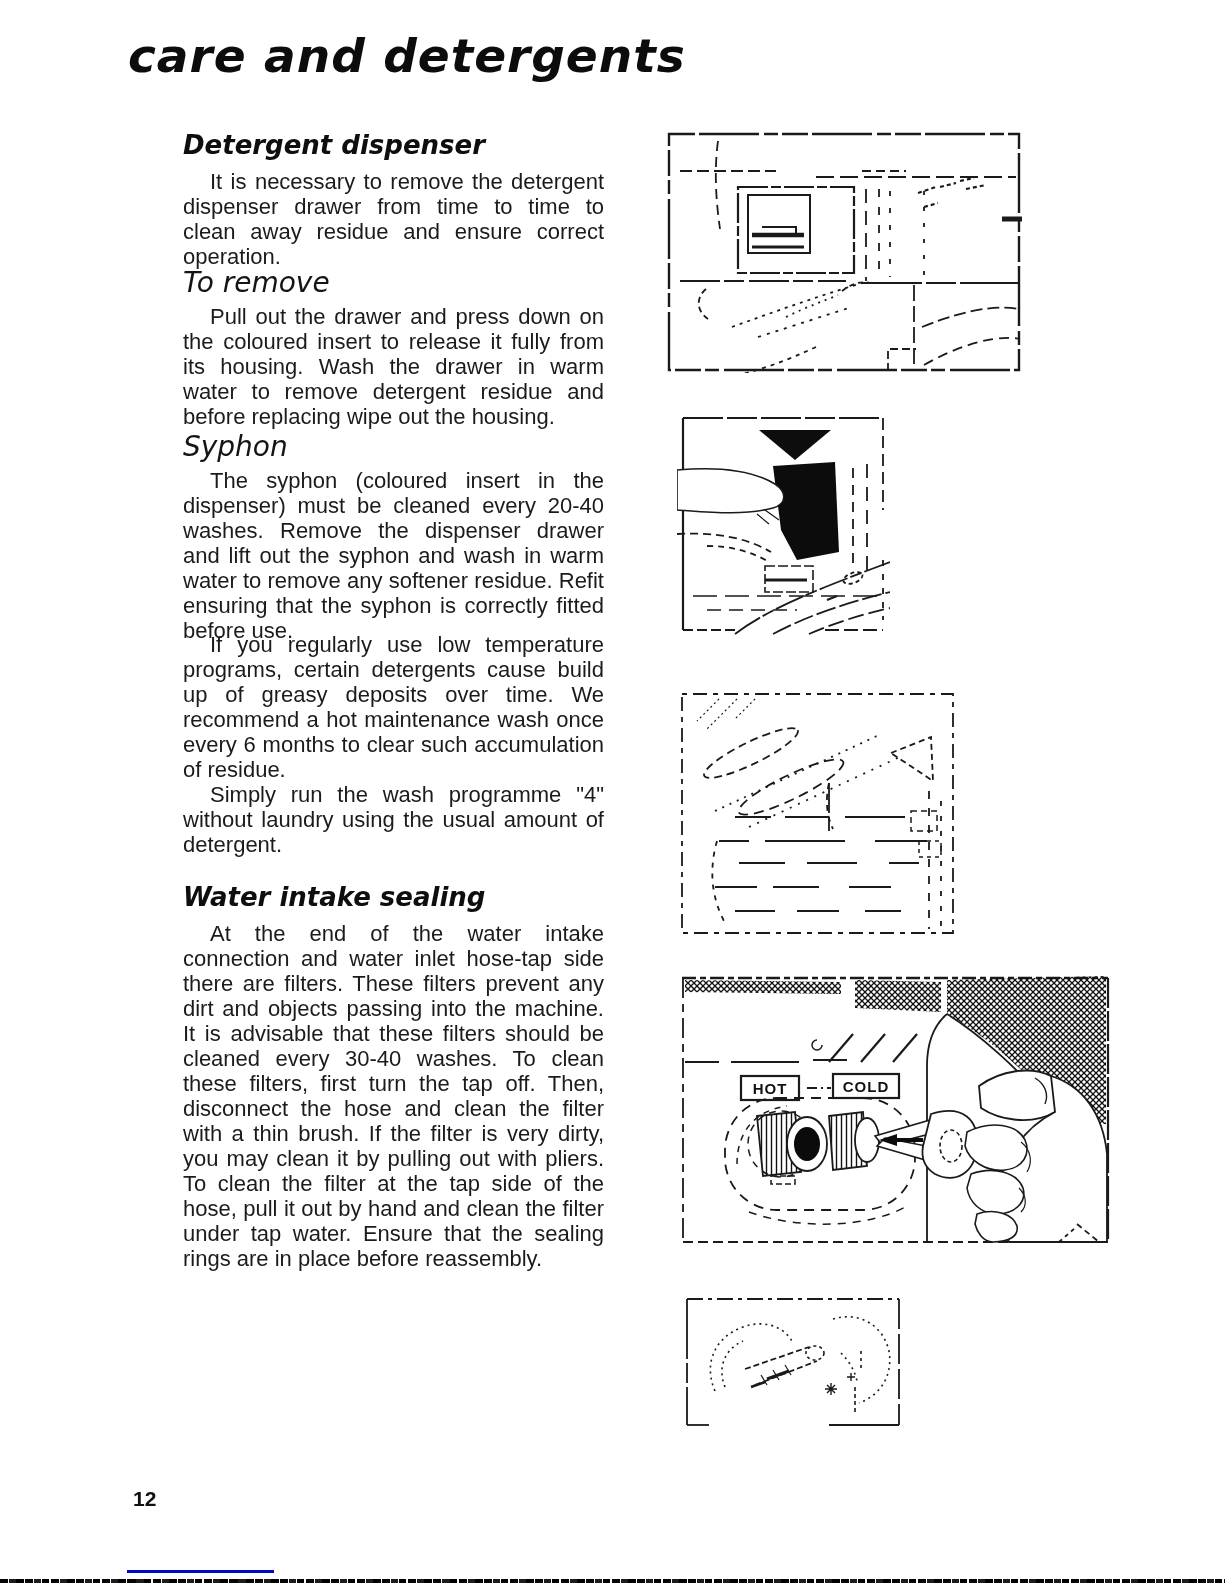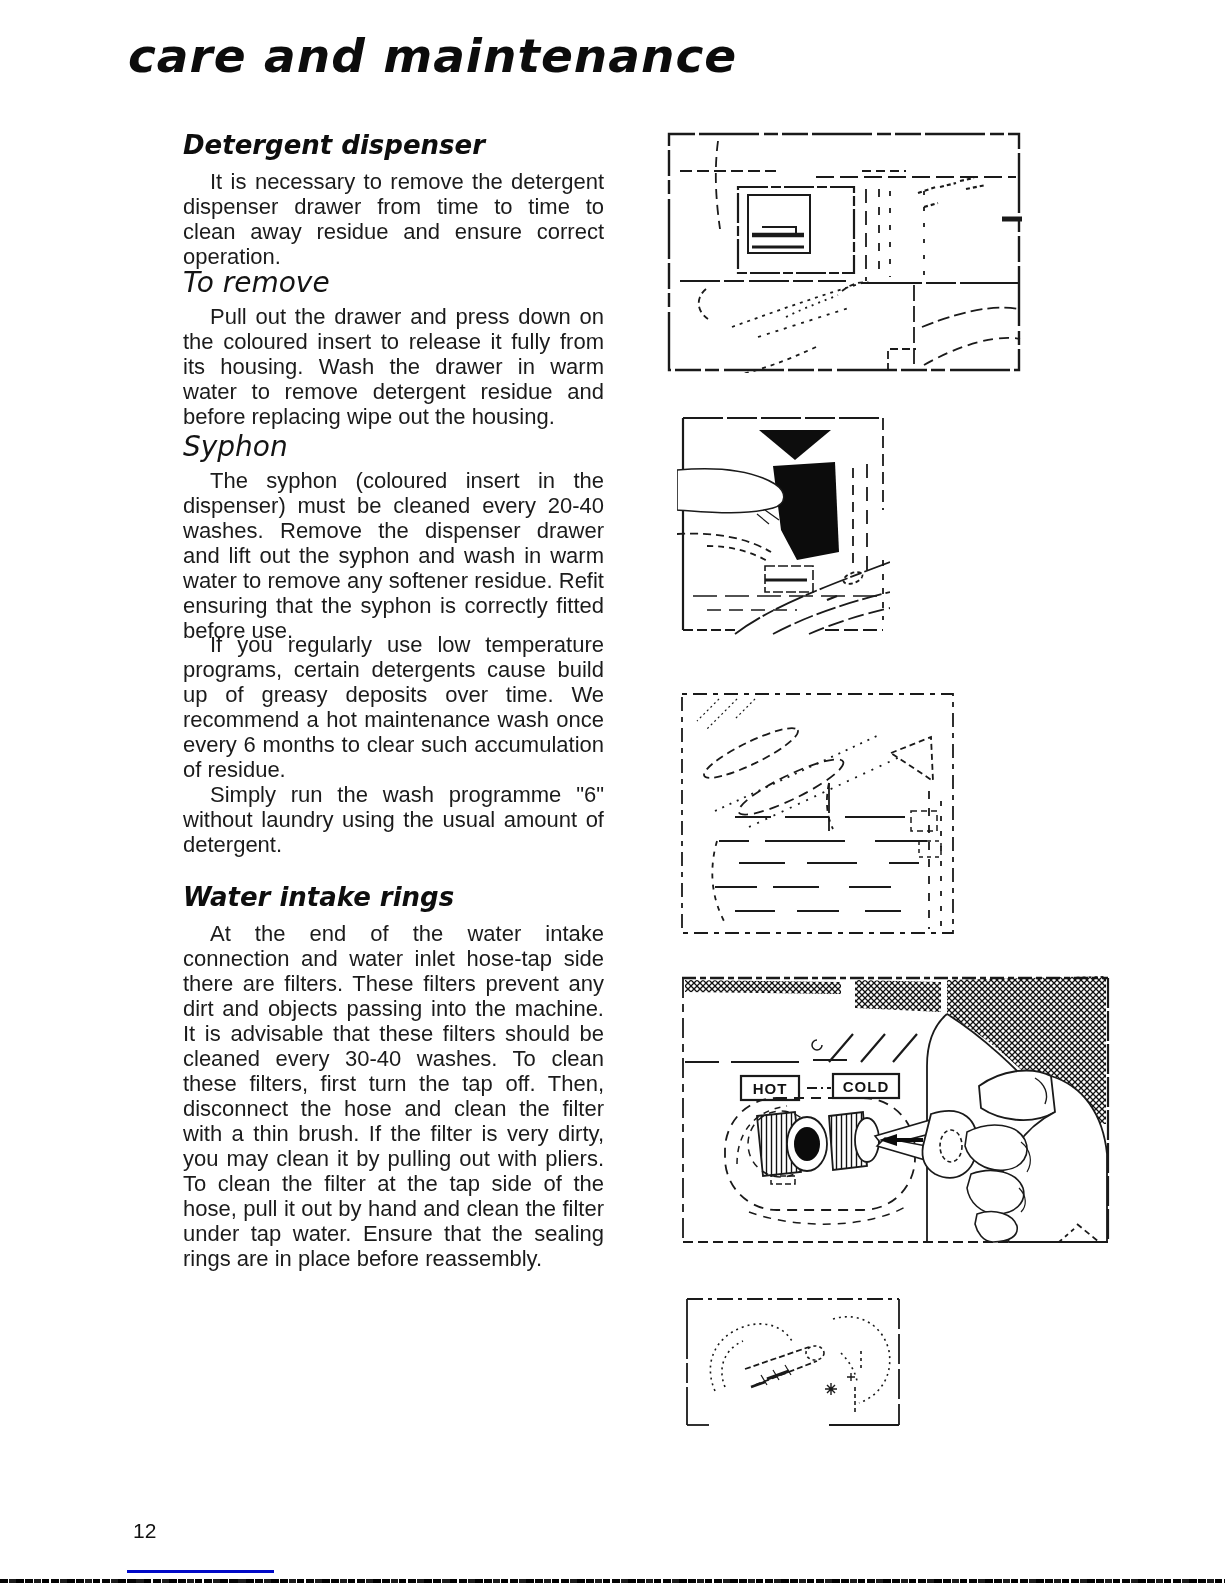--- a/index.html
+++ b/index.html
@@ -24,60 +24,60 @@
     font-style:italic;font-weight:400;font-size:28px;color:#141414;
   }
   .body-p{
     margin:0;font-size:22px;line-height:25px;text-indent:27px;
     text-align:justify;color:#1b1b1b;
   }
   .body-p + .body-p{margin-top:0;}
   .figure{position:absolute;margin:0;padding:0;}
   .figure svg{display:block;}
   .page-number{
-    position:absolute;left:133px;top:1487px;font-size:21px;font-weight:400;color:#111;margin-top:32px;
+    position:absolute;left:133px;top:1487px;font-size:21px;font-weight:700;color:#111;
   }
   .blue-line{
     position:absolute;left:127px;top:1570px;width:147px;height:3px;background:#0009c8;
   }
   .bottom-dashes{
     position:absolute;left:0;top:1579px;width:1225px;height:4px;
     background:repeating-linear-gradient(90deg,#050505 0 8px,#ffffff 8px 9px,#1c1c1c 9px 16px,#ffffff 16px 16.5px,#000 16.5px 24px,#ffffff 24px 25.5px);
   }
   svg text{font-family:"Liberation Sans",sans-serif;font-weight:700;fill:#111;}
 </style>
 </head>
 <body>
 
-<h1 class="page-title">care and maintenance</h1>
+<h1 class="page-title">care and detergents</h1>
 
 <div class="text-col">
 
   <section class="section" style="top:130px">
     <h2 class="head-bold">Detergent dispenser</h2>
     <p class="body-p">It is necessary to remove the detergent dispenser drawer from time to time to clean away residue and ensure correct operation.</p>
   </section>
 
   <section class="section" style="top:266px">
     <h3 class="head-italic">To remove</h3>
     <p class="body-p">Pull out the drawer and press down on the coloured insert to release it fully from its housing. Wash the drawer in warm water to remove detergent residue and before replacing wipe out the housing.</p>
   </section>
 
   <section class="section" style="top:430px">
     <h3 class="head-italic">Syphon</h3>
     <p class="body-p">The syphon (coloured insert in the dispenser) must be cleaned every 20-40 washes. Remove the dispenser drawer and lift out the syphon and wash in warm water to remove any softener residue. Refit ensuring that the syphon is correctly fitted before use.</p>
   </section>
 
   <section class="section" style="top:632px">
     <p class="body-p">If you regularly use low temperature programs, certain detergents cause build up of greasy deposits over time. We recommend a hot maintenance wash once every 6 months to clear such accumulation of residue.</p>
-    <p class="body-p">Simply run the wash programme "6" without laundry using the usual amount of detergent.</p>
+    <p class="body-p">Simply run the wash programme "4" without laundry using the usual amount of detergent.</p>
   </section>
 
   <section class="section" style="top:882px">
-    <h2 class="head-bold">Water intake rings</h2>
+    <h2 class="head-bold">Water intake sealing</h2>
     <p class="body-p">At the end of the water intake connection and water inlet hose-tap side there are filters. These filters prevent any dirt and objects passing into the machine. It is advisable that these filters should be cleaned every 30-40 washes. To clean these filters, first turn the tap off. Then, disconnect the hose and clean the filter with a thin brush. If the filter is very dirty, you may clean it by pulling out with pliers. To clean the filter at the tap side of the hose, pull it out by hand and clean the filter under tap water. Ensure that the sealing rings are in place before reassembly.</p>
   </section>
 
 </div>
 
 <figure class="figure" style="left:666px;top:131px">
   <svg width="356" height="242" viewBox="0 0 356 242">
     <g stroke="#1a1a1a" fill="none" stroke-width="1.8">
       <rect x="3" y="3" width="350" height="236" stroke-width="2.4" stroke-dasharray="26 4 60 5 14 4"></rect>
       <path d="M14,40 H110" stroke-dasharray="12 5"></path>

